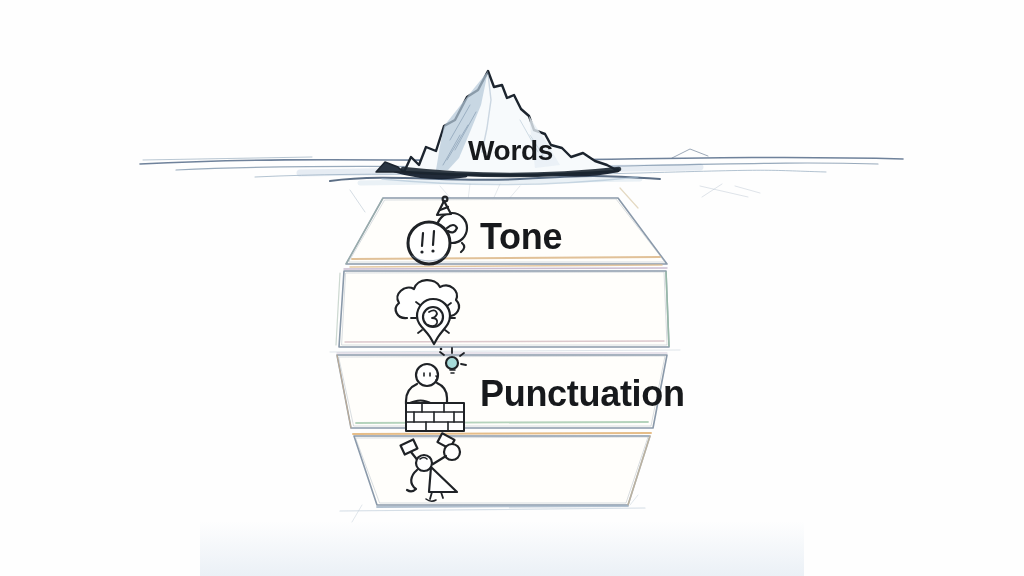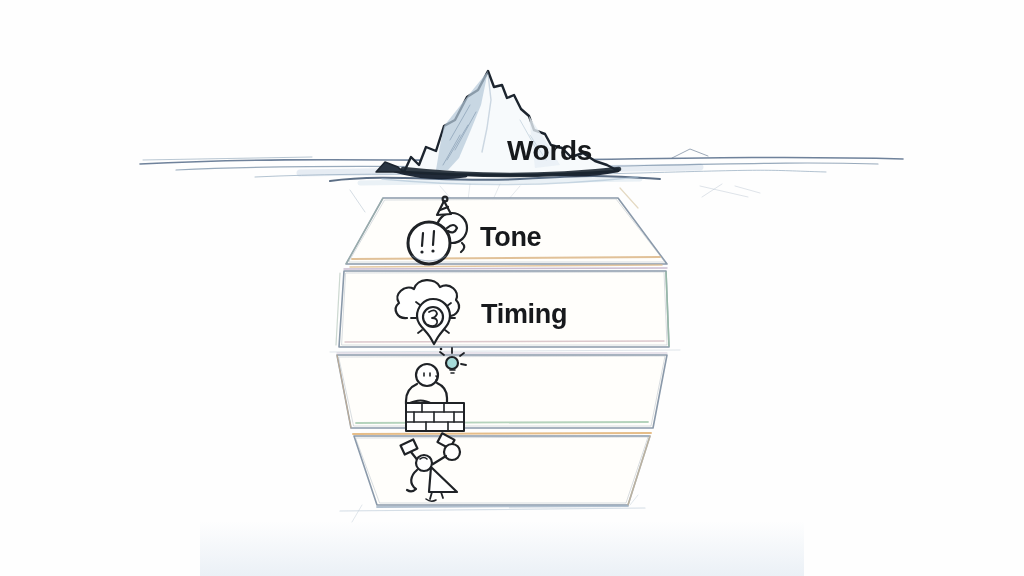--- a/index.html
+++ b/index.html
@@ -10,21 +10,21 @@
   }
   .bottom-wash{
     position:absolute;left:200px;right:220px;bottom:0;height:55px;
     background:linear-gradient(to top, rgba(203,218,233,.38), rgba(203,218,233,0));
   }
   svg{position:absolute;left:0;top:0;}
   .lbl{
     position:absolute;
     color:#17191c;
     font-weight:700;
-    font-size:27px;
+    font-size:36px;
     line-height:32px;
     letter-spacing:-0.3px;
     white-space:nowrap;
   }
   .lbl-words{font-size:28px;line-height:30px;}
 </style>
 </head>
 <body>
 
 <div class="stage">
@@ -150,21 +150,21 @@
       <path d="M433 464 L446 456"></path>
       <circle cx="424" cy="463" r="8" fill="#ffffff"></circle>
       <path d="M420 459 q4 -3 7 0" stroke-width="1.6"></path>
       <path d="M417 470 c-7 6 -8 14 -1 19 c-3 3 -6 3 -9 1"></path>
       <path d="M431 467 L457 492 L429 492 Z" fill="#ffffff"></path>
       <path d="M432 492 l-2 7 M441 492 l2 6" stroke-width="1.8"></path>
       <path d="M426 499 q5 4 10 1" stroke-width="1.6"></path>
     </g>
   </svg>
 
-  <div class="lbl lbl-words" style="left:468px;top:136px;margin-left:39px;">Words</div>
+  <div class="lbl lbl-words" style="left:468px;top:136px;">Words</div>
 
   <div class="lbl" style="left:480px;top:221px;">Tone</div>
 
-  <div class="lbl" style="left:481px;top:298px;">Timing</div>
 
+  <div class="lbl" style="left:480px;top:378px;">Punctuation</div>
 
 
 </div>
 
 </body></html>

